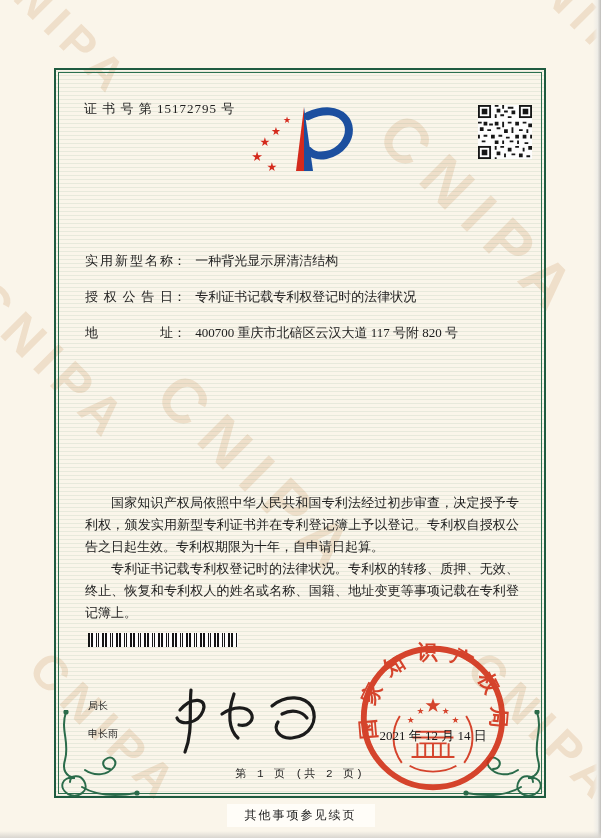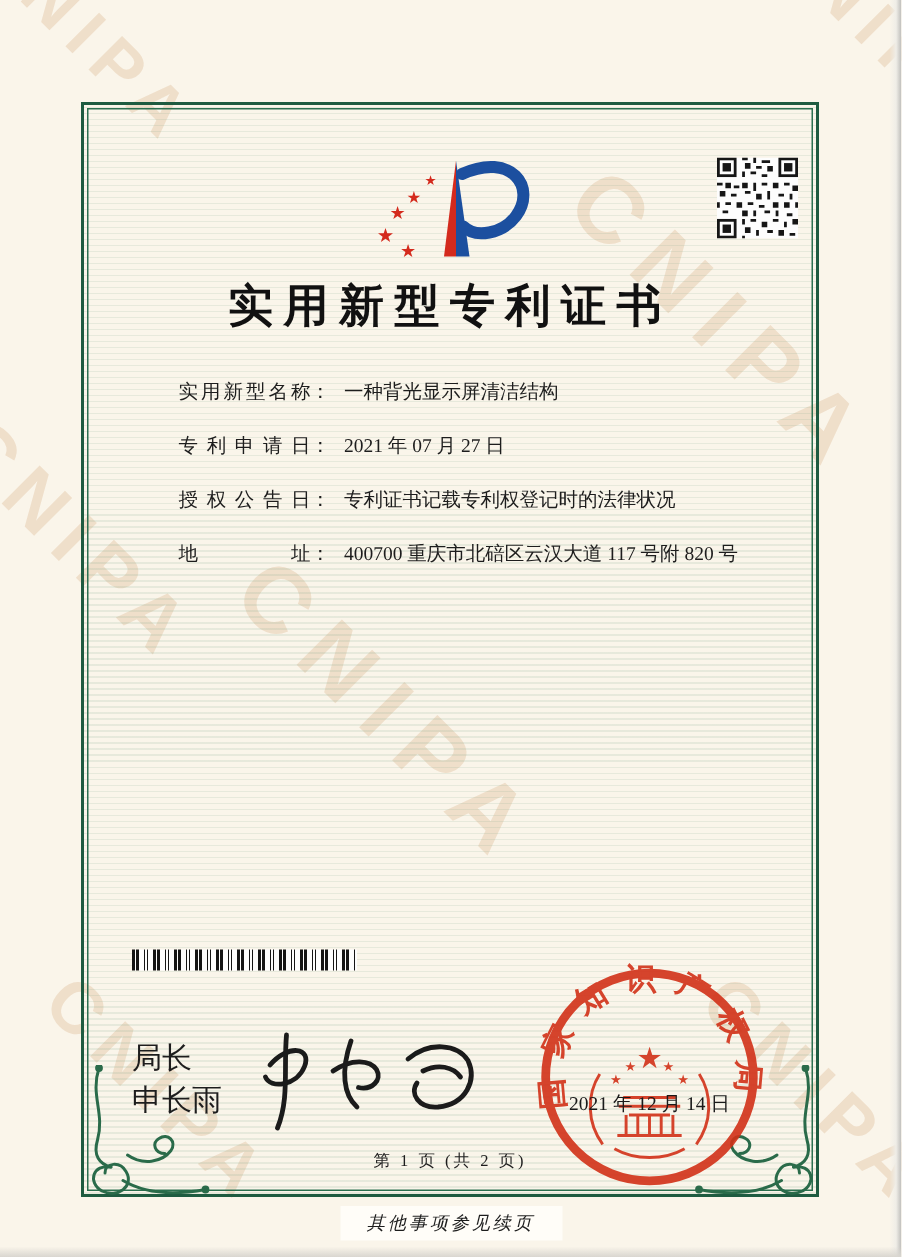--- a/index.html
+++ b/index.html
@@ -17,43 +17,43 @@
           rgba(122,165,137,0.15) 0px, rgba(122,165,137,0.15) 1px,
           rgba(255,255,255,0) 1px, rgba(255,255,255,0) 4px);}
   .cert::before{content:"";position:absolute;inset:2px;border:1px solid #2c7050;}
   .layer{position:absolute;inset:0;z-index:3;}
   .cert-no{position:absolute;left:84px;top:100px;font-size:13px;letter-spacing:1px;}
   .logo{position:absolute;left:247px;top:101px;}
   .qr{position:absolute;left:478px;top:105px;}
   .title{position:absolute;left:54px;top:184px;width:492px;text-align:center;
          font-size:30px;font-weight:bold;letter-spacing:7px;color:#111;}
   .fields{position:absolute;left:85px;top:252px;width:440px;font-size:13px;}
-  .field-row{height:36px;white-space:nowrap;margin-left:34px;}
+  .field-row{height:36px;white-space:nowrap;}
   .f-label{display:inline-block;width:88px;text-align:justify;text-align-last:justify;
            text-justify:inter-ideograph;vertical-align:top;}
   .colon{display:inline-block;vertical-align:top;}
   .f-value{display:inline-block;margin-left:6px;vertical-align:top;}
   .pair2{display:inline-block;margin-left:18px;}
   .paras{position:absolute;left:85px;top:492px;width:434px;font-size:13px;
          line-height:22px;text-align:justify;}
   .paras p{margin:0;text-indent:2em;}
   .barcode{position:absolute;left:88px;top:633px;width:150px;height:14px;
            background:repeating-linear-gradient(90deg,
              #141414 0 2px,#fdfdfd 2px 3px,#141414 3px 5px,#fdfdfd 5px 8px,
              #141414 8px 9px,#fdfdfd 9px 10px,#141414 10px 11px,#fdfdfd 11px 14px);}
-  .signer{position:absolute;left:88px;top:692px;font-size:20px;line-height:28px;}
+  .signer{position:absolute;left:88px;top:692px;font-size:10px;line-height:28px;}
   .signature{position:absolute;left:162px;top:678px;}
   .seal{position:absolute;left:355px;top:640px;z-index:4;opacity:0.9;}
   .seal-date{position:absolute;left:352px;top:727px;width:162px;text-align:center;
              font-size:13px;z-index:5;color:#1a1a1a;}
   .page-info{position:absolute;left:54px;top:766px;width:492px;text-align:center;
-             font-size:11px;letter-spacing:2px;}
+             font-size:11px;letter-spacing:2px;font-family:Liberation Mono, monospace;}
   .note-wrap{position:absolute;left:0;top:804px;width:601px;text-align:center;z-index:3;}
   .note{display:inline-block;background:rgba(255,253,248,0.92);padding:3px 18px;
-        font-size:12px;letter-spacing:2px;font-style:italic;}
+        font-size:12px;letter-spacing:2px;}
   .flourish{position:absolute;top:710px;z-index:3;}
   .flourish.fl-left{left:57px;}
   .flourish.fl-right{left:458px;transform:scaleX(-1);}
   .edge-right{position:absolute;right:0;top:0;width:8px;height:838px;z-index:10;
               background:linear-gradient(90deg,rgba(250,245,234,0),#efede7 55%,#bdbcb9);}
   .edge-bottom{position:absolute;left:0;bottom:0;width:601px;height:7px;z-index:10;
                background:linear-gradient(180deg,rgba(250,245,234,0),#d9d6d0);}
 </style>
 </head>
 <body>
@@ -67,20 +67,21 @@
     <span class="wm" style="left:-52px;top:330px;font-size:52px;">CNIPA</span>
     <span class="wm" style="left:130px;top:440px;font-size:62px;letter-spacing:14px;">CNIPA</span>
     <span class="wm" style="left:10px;top:700px;font-size:48px;">CNIPA</span>
     <span class="wm" style="left:448px;top:700px;font-size:48px;">CNIPA</span>
   </div>
 
   <div class="cert"></div>
 
   <div class="layer">
 
+    <div class="cert-no">证 书 号 第 15172795 号</div>
 
     <div class="logo">
       <svg width="110" height="76" viewBox="0 0 110 76">
         <polygon points="57,6 49,70 57,70" fill="#d42a1d"></polygon>
         <polygon points="57,6 57,70 66,70" fill="#1c4f9f"></polygon>
         <path d="M61,15 C 94,0 111,24 97,43 C 88,55 70,58 62,50" fill="none" stroke="#1c4f9f" stroke-width="8" stroke-linecap="round"></path>
         <text x="40" y="22" font-size="9" text-anchor="middle" fill="#d42a1d">★</text>
         <text x="29" y="34" font-size="11" text-anchor="middle" fill="#d42a1d">★</text>
         <text x="18" y="45" font-size="12" text-anchor="middle" fill="#d42a1d">★</text>
         <text x="10" y="60" font-size="13" text-anchor="middle" fill="#d42a1d">★</text>
@@ -111,41 +112,40 @@
                    M1 12h2v2h-2z M5 13h2v1h-2z M10 12h2v1h-2z M14 13h2v2h-2z M18 12h1v3h-1z M22 13h2v1h-2z
                    M26 13h1v2h-1z M0 16h1v2h-1z M3 16h2v1h-2z M7 16h2v2h-2z M11 16h2v1h-2z M15 17h2v1h-2z
                    M20 16h2v2h-2z M24 16h2v2h-2z M28 16h1v2h-1z M2 19h2v1h-2z M9 19h2v2h-2z M13 19h1v2h-1z
                    M17 19h2v1h-2z M21 19h1v2h-1z M25 20h2v1h-2z M9 22h1v2h-1z M12 22h2v1h-2z M16 23h2v2h-2z
                    M20 22h2v1h-2z M24 23h1v2h-1z M27 22h2v2h-2z M10 25h2v2h-2z M14 26h1v2h-1z M18 26h2v1h-2z
                    M22 26h2v2h-2z M26 27h2v1h-2z M9 28h1v1h-1z"></path>
         </g>
       </svg>
     </div>
 
-    <div class="title">实用新型专利证书</div>
 
     <div class="fields">
       <div class="field-row">
         <span class="f-label">实用新型名称</span><span class="colon">：</span>
         <span class="f-value">一种背光显示屏清洁结构</span>
-      </div>
-      <div class="field-row">
-        <span class="f-label">专利申请日</span><span class="colon">：</span>
-        <span class="f-value">2021 年 07 月 27 日</span>
       </div>
       <div class="field-row">
         <span class="f-label">授权公告日</span><span class="colon">：</span>
         <span class="f-value">专利证书记载专利权登记时的法律状况</span>
       </div>
       <div class="field-row">
         <span class="f-label">地址</span><span class="colon">：</span>
         <span class="f-value">400700  重庆市北碚区云汉大道 117 号附 820 号</span>
       </div>
     </div>
 
+    <div class="paras">
+      <p>国家知识产权局依照中华人民共和国专利法经过初步审查，决定授予专利权，颁发实用新型专利证书并在专利登记簿上予以登记。专利权自授权公告之日起生效。专利权期限为十年，自申请日起算。</p>
+      <p>专利证书记载专利权登记时的法律状况。专利权的转移、质押、无效、终止、恢复和专利权人的姓名或名称、国籍、地址变更等事项记载在专利登记簿上。</p>
+    </div>
 
     <div class="barcode"></div>
 
     <div class="signer">
       <div>局长</div>
       <div>申长雨</div>
     </div>
 
     <div class="signature">
       <svg width="175" height="80" viewBox="0 0 175 80">

